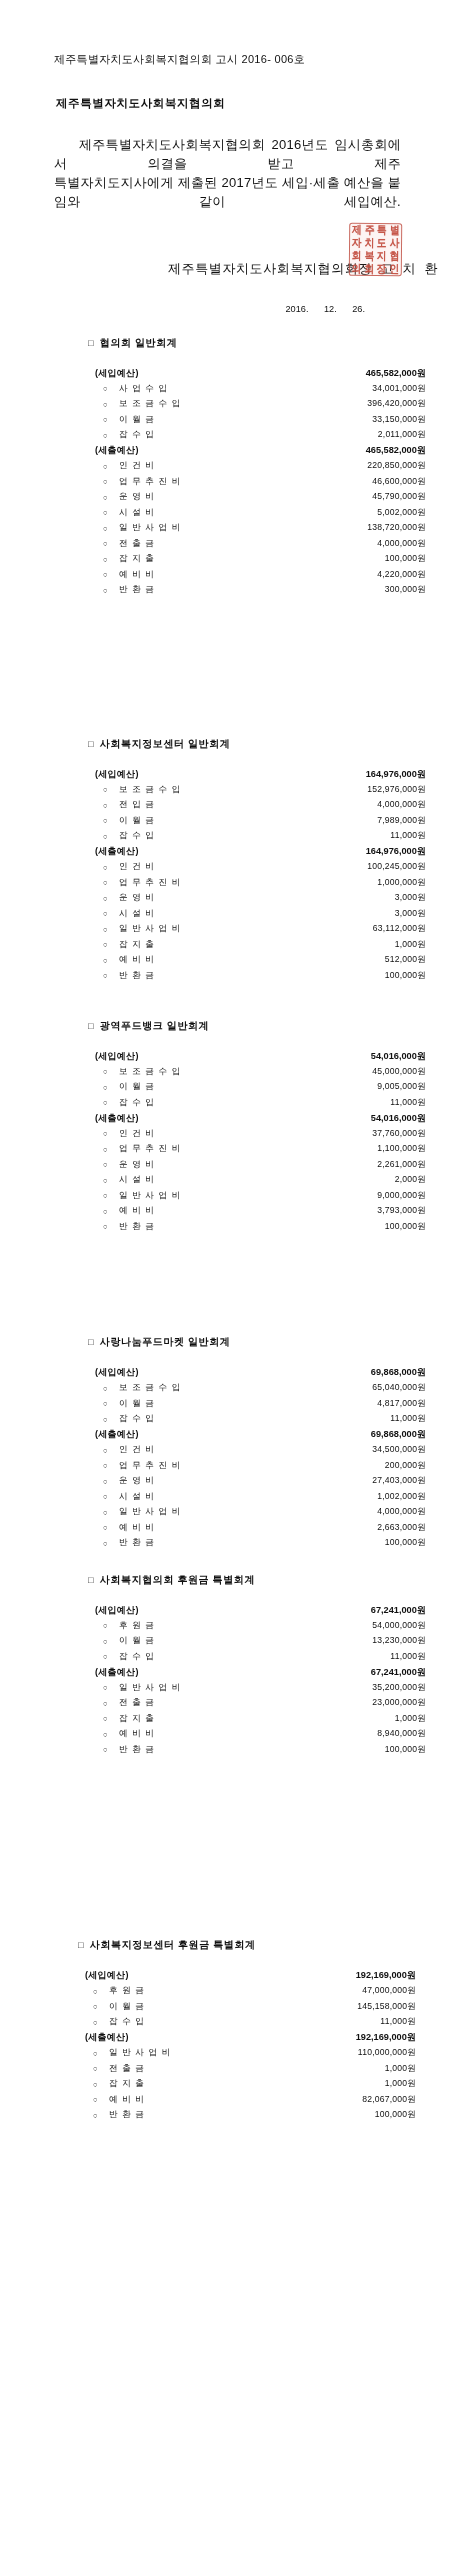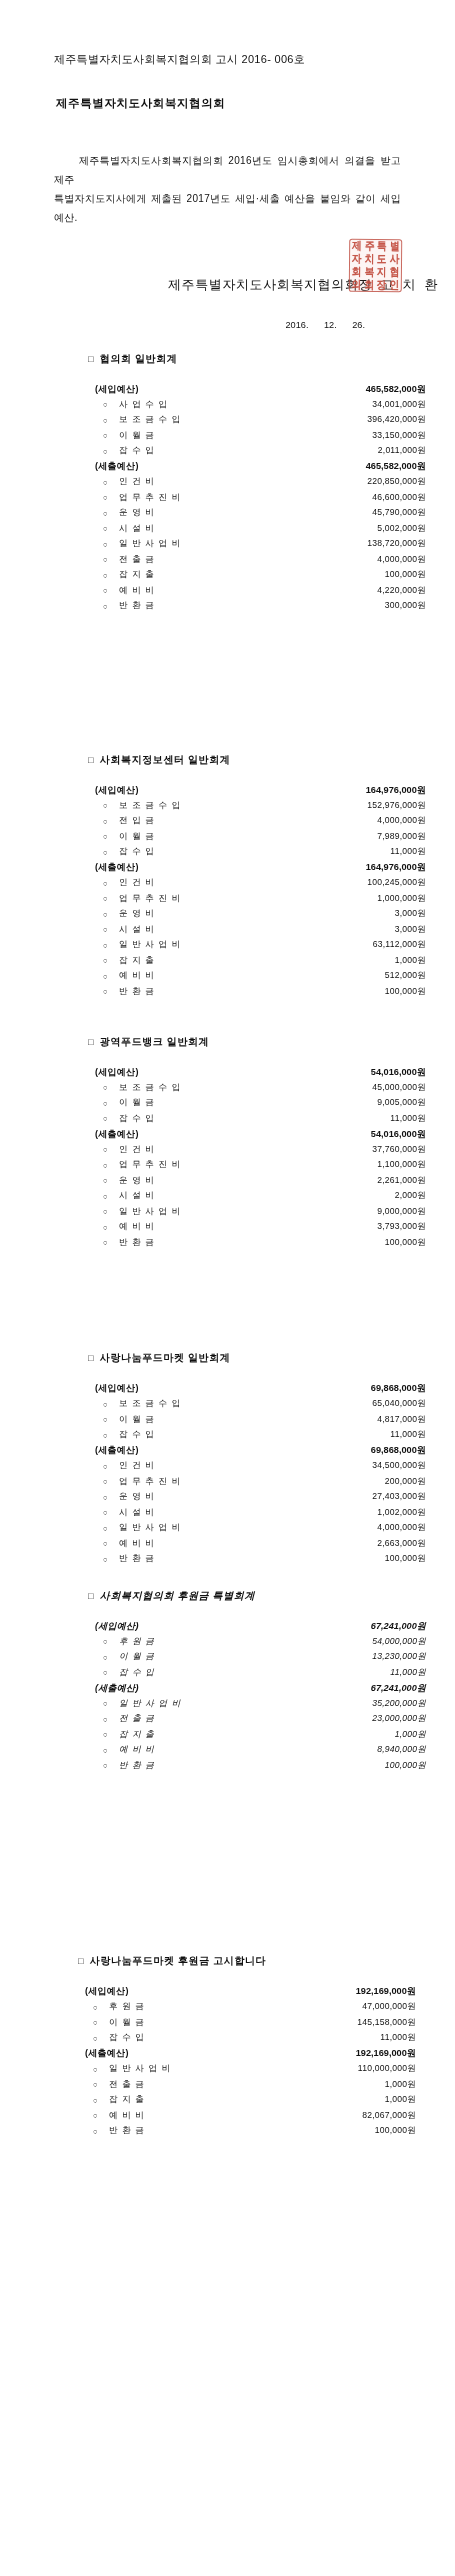--- a/index.html
+++ b/index.html
@@ -19,22 +19,22 @@
   .org-name{
     margin:29px 0 0 56px;
     font-size:11.5px;font-weight:bold;letter-spacing:0.6px;
   }
   .main-title{
     margin:9.2px 0 0 0;
     text-align:center;
     font-size:14.3px;font-weight:bold;letter-spacing:1.7px;
   }
   .body-para{
-    margin:40px 54px 0 54px;
-    font-size:10px;line-height:19px;letter-spacing:0.3px;
+    margin:24px 54px 0 54px;
+    font-size:13px;line-height:19px;letter-spacing:0.3px;
   }
   .body-line{text-align:justify;text-align-last:justify;}
   .body-line.first{text-indent:25px;}
   .signature{
     position:relative;
     margin-top:41px;
     height:26px;
   }
   .signer{
     position:absolute;left:168px;top:8px;
@@ -65,21 +65,21 @@
     text-align:right;
     font-size:9.2px;word-spacing:5.2px;white-space:pre;
   }
   
   .sections{display:block;padding-left:28px;}
   .section{margin-left:60px;width:338px;}
   .section:nth-child(1){margin-top:23px;}
   .section:nth-child(2){margin-top:140px;}
   .section:nth-child(3){margin-top:36px;}
   .section:nth-child(4){margin-top:102px;}
-  .section:nth-child(5){margin-top:23px;font-style:italic;}
+  .section:nth-child(5){margin-top:23px;}
   .section:nth-child(6){margin-top:182px;margin-left:50px;}
   .section-title{
     font-size:10px;font-weight:bold;letter-spacing:0.6px;
     height:12.6px;line-height:12.6px;
   }
   .section-title .box-icon{margin-right:5.7px;font-size:9.2px;}
   .block{}
   .block:first-child{margin-top:16px;}
   .row{
     display:flex;align-items:center;
@@ -563,21 +563,21 @@
     <span class="i-label">반 환 금</span>
     <span class="i-amount">100,000원</span>
   </div>
 </div>
   </div>
 </div>
   </div>
 
   <div class="section">
     <div class="section-title">
-      <span class="box-icon">□</span><span>사랑나눔푸드마켓 후원금 고시합니다</span>
+      <span class="box-icon">□</span><span>사회복지정보센터 후원금 특별회계</span>
     </div>
     <div class="blocks">
   <div class="block">
     <div class="row header">
       <span class="b-label">(세입예산)</span>
       <span class="b-total">192,169,000원</span>
     </div>
     <div class="items">
   <div class="row item">
     <span class="bullet">○</span>

